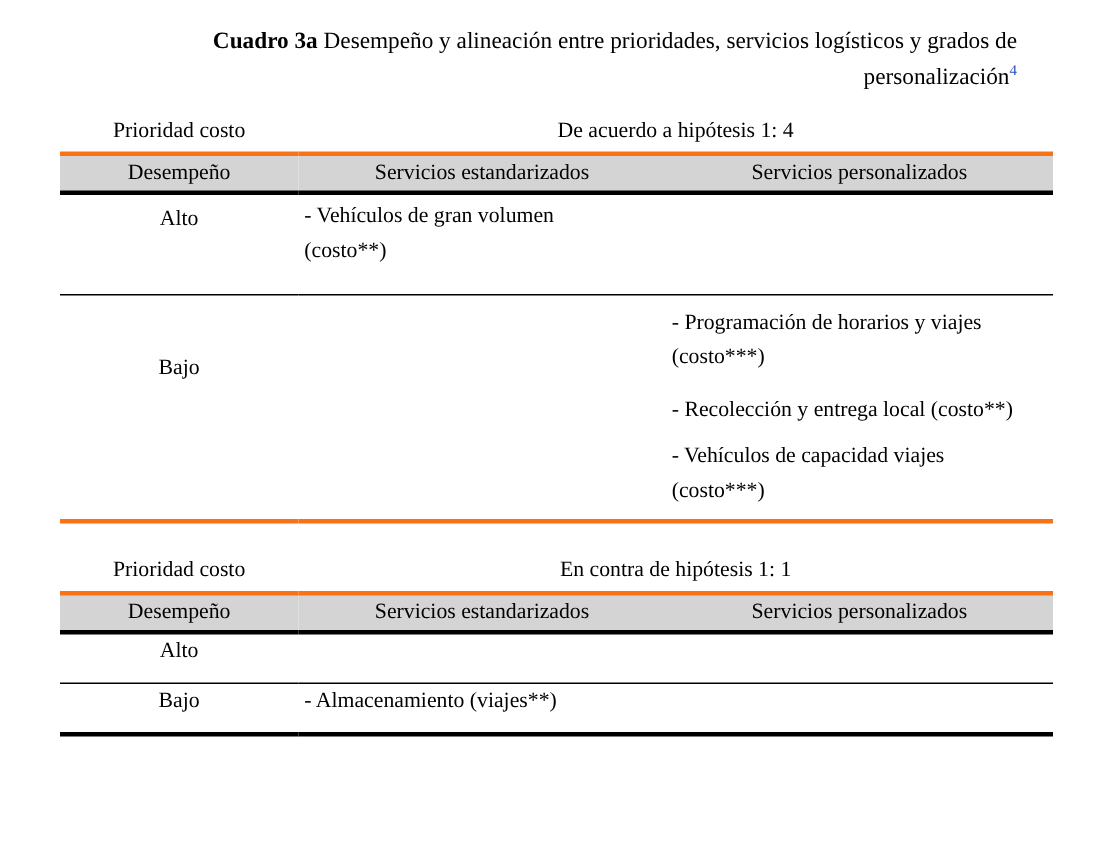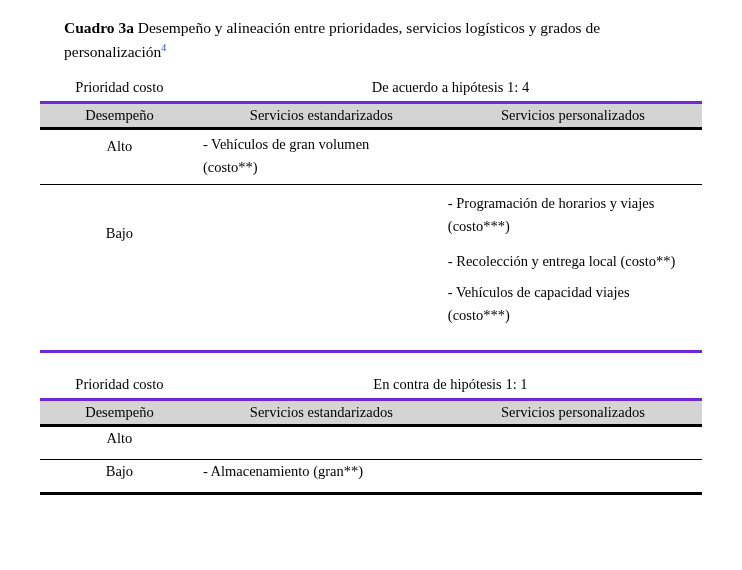--- a/index.html
+++ b/index.html
@@ -15,21 +15,21 @@
     overflow: hidden;
   }
   .page {
     position: relative;
     width: 742px;
     height: 570px;
     box-sizing: border-box;
     padding: 10px 40px 0 40px;
   }
   .caption {
-    text-align: left;
+    text-align: right;
     font-size: 15.5px;
     line-height: 1.55;
     margin: 6px 24px 0 24px;
   }
   .caption .strong {
     font-weight: bold;
   }
   .caption sup {
     font-size: 10px;
     color: #2b4fb8;
@@ -47,21 +47,21 @@
 
   .col-a { width: 24%; }
   .col-b { width: 37%; }
   .col-c { width: 39%; }
 
   td {
     vertical-align: top;
     padding: 3px 4px;
   }
   .rule-thick {
-    border-top: 3px solid #6d28d9;
+    border-top: 3px solid #f97316;
   }
   .rule-thin {
     border-top: 1px solid #000000;
   }
   .rule-bottom-thin {
     border-bottom: 1px solid #000000;
   }
   .rule-bottom-thick {
     border-bottom: 3px solid #000000;
   }
@@ -76,21 +76,21 @@
   }
   .center { text-align: center; }
   .left { text-align: left; }
   .cell-label {
     text-align: center;
     padding-top: 8px;
   }
   .cell-item {
     line-height: 1.45;
     padding-top: 4px;
-    padding-bottom: 4px;
+    padding-bottom: 16px;
   }
   .cell-item div { margin-bottom: 2px; }
   .notes {
     margin-top: 6px;
     font-size: 14px;
     line-height: 1.75;
     padding-left: 6px;
   }
   .tall td { height: 26px; }
 </style>
@@ -125,21 +125,21 @@
         <td class="cell-label">Alto</td>
         <td class="cell-item">
           <div>- Vehículos de gran volumen</div>
           <div>(costo**)</div>
         </td>
         <td class="cell-item"></td>
       </tr>
       <tr>
         <td class="cell-label rule-thin" style="padding-top:40px;">Bajo</td>
         <td class="cell-item rule-thin"></td>
-        <td class="cell-item rule-thin" style="padding-top:8px; padding-bottom:22px;">
+        <td class="cell-item rule-thin" style="padding-top:8px; padding-bottom:6px;">
           <div>- Programación de horarios y viajes</div>
           <div style="margin-bottom:14px;">(costo***)</div>
           <div style="margin-bottom:10px;">- Recolección y entrega local (costo**)</div>
           <div>- Vehículos de capacidad viajes</div>
           <div>(costo***)</div>
         </td>
       </tr>
       <tr>
         <td class="rule-thick" style="height:0;padding:0;"></td>
         <td class="rule-thick" style="height:0;padding:0;"></td>
@@ -166,20 +166,20 @@
         <td class="rule-thick rule-bottom-thick">Servicios estandarizados</td>
         <td class="rule-thick rule-bottom-thick">Servicios personalizados</td>
       </tr>
       <tr class="tall">
         <td class="center rule-bottom-thin">Alto</td>
         <td class="left rule-bottom-thin"></td>
         <td class="left rule-bottom-thin"></td>
       </tr>
       <tr class="tall">
         <td class="center rule-bottom-thick">Bajo</td>
-        <td class="left rule-bottom-thick">- Almacenamiento (gran**)</td>
+        <td class="left rule-bottom-thick">- Almacenamiento (viajes**)</td>
         <td class="left rule-bottom-thick"></td>
       </tr>
     </tbody>
   </table>
 
 
 </div>
 
 </body></html>

